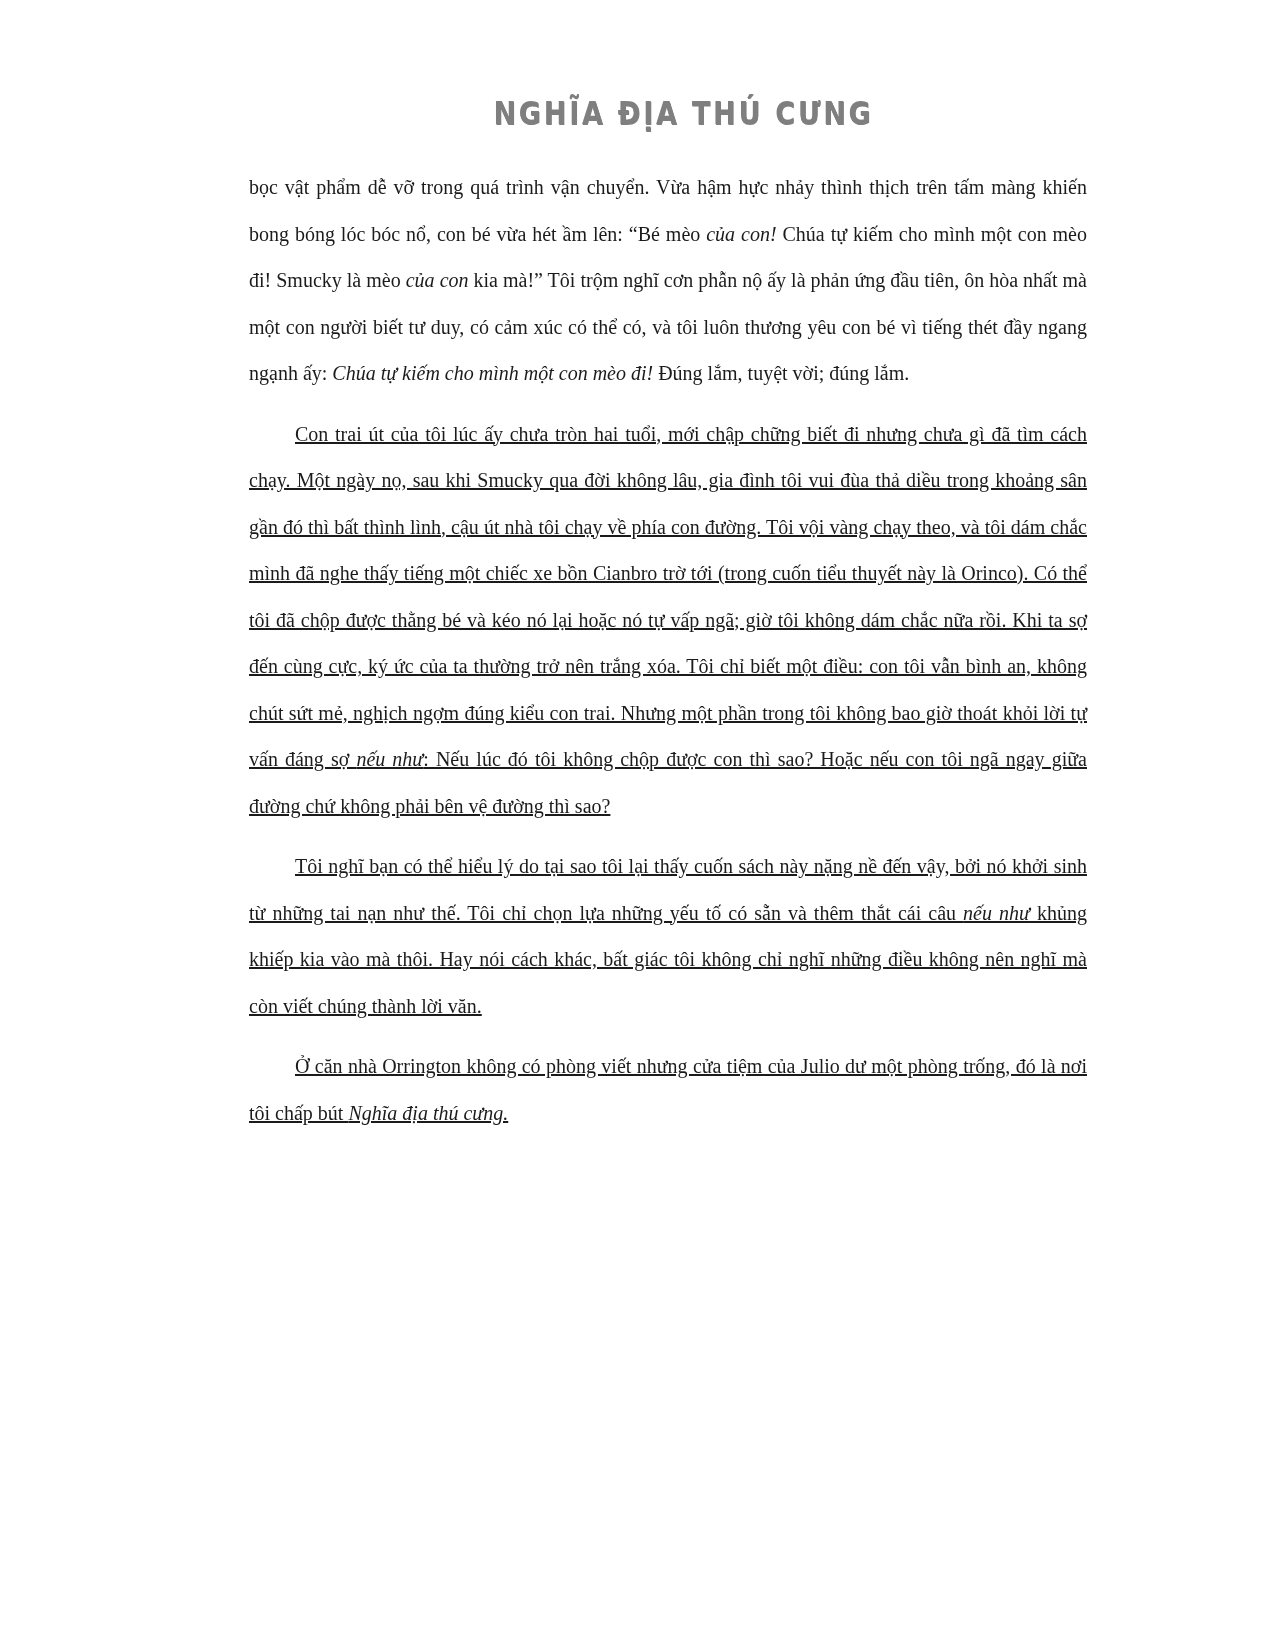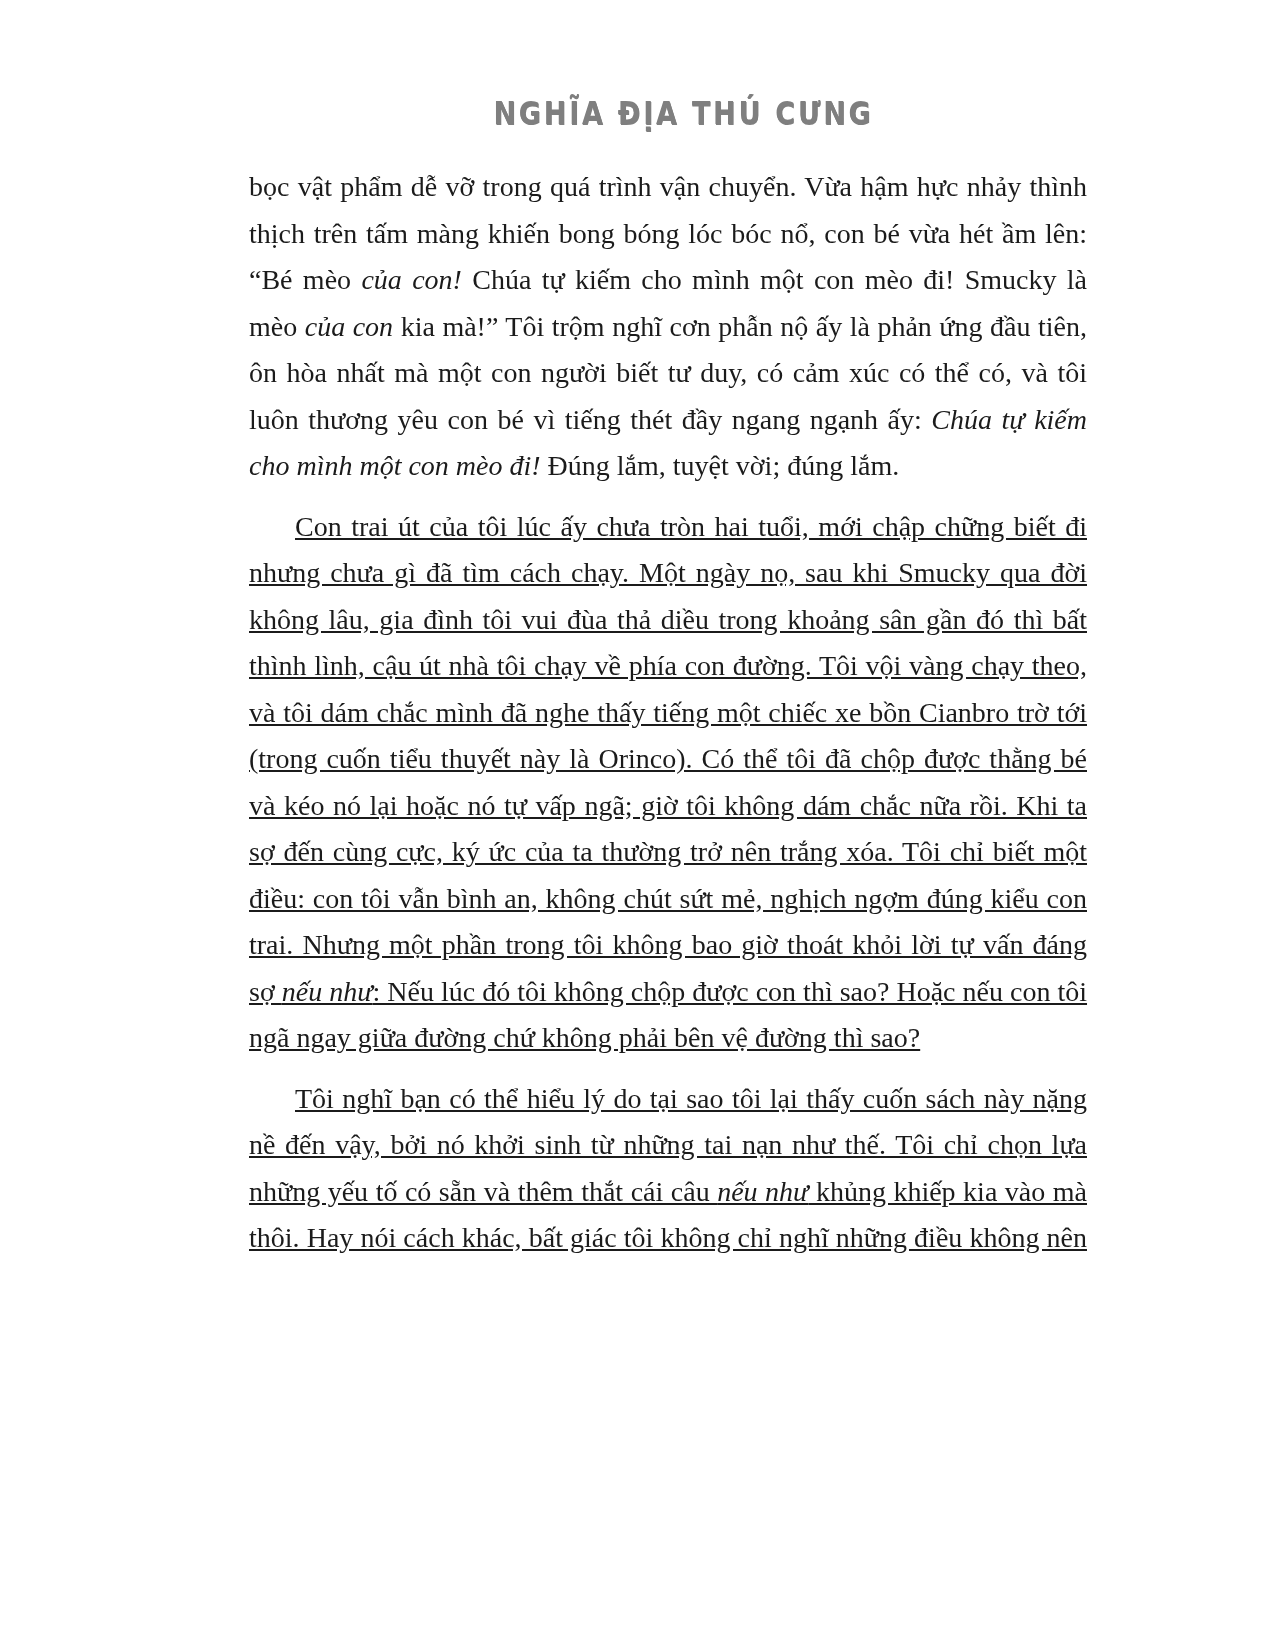--- a/index.html
+++ b/index.html
@@ -31,21 +31,21 @@
     transform-origin: center top;
     text-shadow: 0.5px 0.5px 0 var(--header-ink);
     white-space: nowrap;
   }
   .text-block {
     position: absolute;
     left: 203px;
     top: 164px;
     width: 838px;
     font-family: "Liberation Serif", serif;
-    font-size: 28px;
+    font-size: 20px;
     line-height: 46.5px;
     color: var(--ink);
     text-align: justify;
   }
   .text-block p {
     margin: 0 0 14px 0;
   }
   .text-block p.indent {
     text-indent: 46px;
     text-decoration: underline;
@@ -67,16 +67,17 @@
 </head>
 <body>
 
 <div class="page">
   <div class="header-title">NGHĨA ĐỊA THÚ CƯNG</div>
 
   <div class="text-block">
       <p><span>bọc vật phẩm dễ vỡ trong quá trình vận chuyển. Vừa hậm hực nhảy thình thịch trên tấm màng khiến bong bóng lóc bóc nổ, con bé vừa hét ầm lên: “Bé mèo </span><em>của con!</em><span> Chúa tự kiếm cho mình một con mèo đi! Smucky là mèo </span><em>của con</em><span> kia mà!” Tôi trộm nghĩ cơn phẫn nộ ấy là phản ứng đầu tiên, ôn hòa nhất mà một con người biết tư duy, có cảm xúc có thể có, và tôi luôn thương yêu con bé vì tiếng thét đầy ngang ngạnh ấy: </span><em>Chúa tự kiếm cho mình một con mèo đi!</em><span> Đúng lắm, tuyệt vời; đúng lắm.</span></p>
       <p class="indent"><span>Con trai út của tôi lúc ấy chưa tròn hai tuổi, mới chập chững biết đi nhưng chưa gì đã tìm cách chạy. Một ngày nọ, sau khi Smucky qua đời không lâu, gia đình tôi vui đùa thả diều trong khoảng sân gần đó thì bất thình lình, cậu út nhà tôi chạy về phía con đường. Tôi vội vàng chạy theo, và tôi dám chắc mình đã nghe thấy tiếng một chiếc xe bồn Cianbro trờ tới (trong cuốn tiểu thuyết này là Orinco). Có thể tôi đã chộp được thằng bé và kéo nó lại hoặc nó tự vấp ngã; giờ tôi không dám chắc nữa rồi. Khi ta sợ đến cùng cực, ký ức của ta thường trở nên trắng xóa. Tôi chỉ biết một điều: con tôi vẫn bình an, không chút sứt mẻ, nghịch ngợm đúng kiểu con trai. Nhưng một phần trong tôi không bao giờ thoát khỏi lời tự vấn đáng sợ </span><em>nếu như</em><span>: Nếu lúc đó tôi không chộp được con thì sao? Hoặc nếu con tôi ngã ngay giữa đường chứ không phải bên vệ đường thì sao?</span></p>
       <p class="indent"><span>Tôi nghĩ bạn có thể hiểu lý do tại sao tôi lại thấy cuốn sách này nặng nề đến vậy, bởi nó khởi sinh từ những tai nạn như thế. Tôi chỉ chọn lựa những yếu tố có sẵn và thêm thắt cái câu </span><em>nếu như</em><span> khủng khiếp kia vào mà thôi. Hay nói cách khác, bất giác tôi không chỉ nghĩ những điều không nên nghĩ mà còn viết chúng thành lời văn.</span></p>
+      <p class="indent"><span>Ở căn nhà Orrington không có phòng viết nhưng cửa tiệm của Julio dư một phòng trống, đó là nơi tôi chấp bút </span><em>Nghĩa địa thú cưng.</em></p>
     </div>
 
   <div class="page-number">8</div>
 </div>
 
 </body></html>

